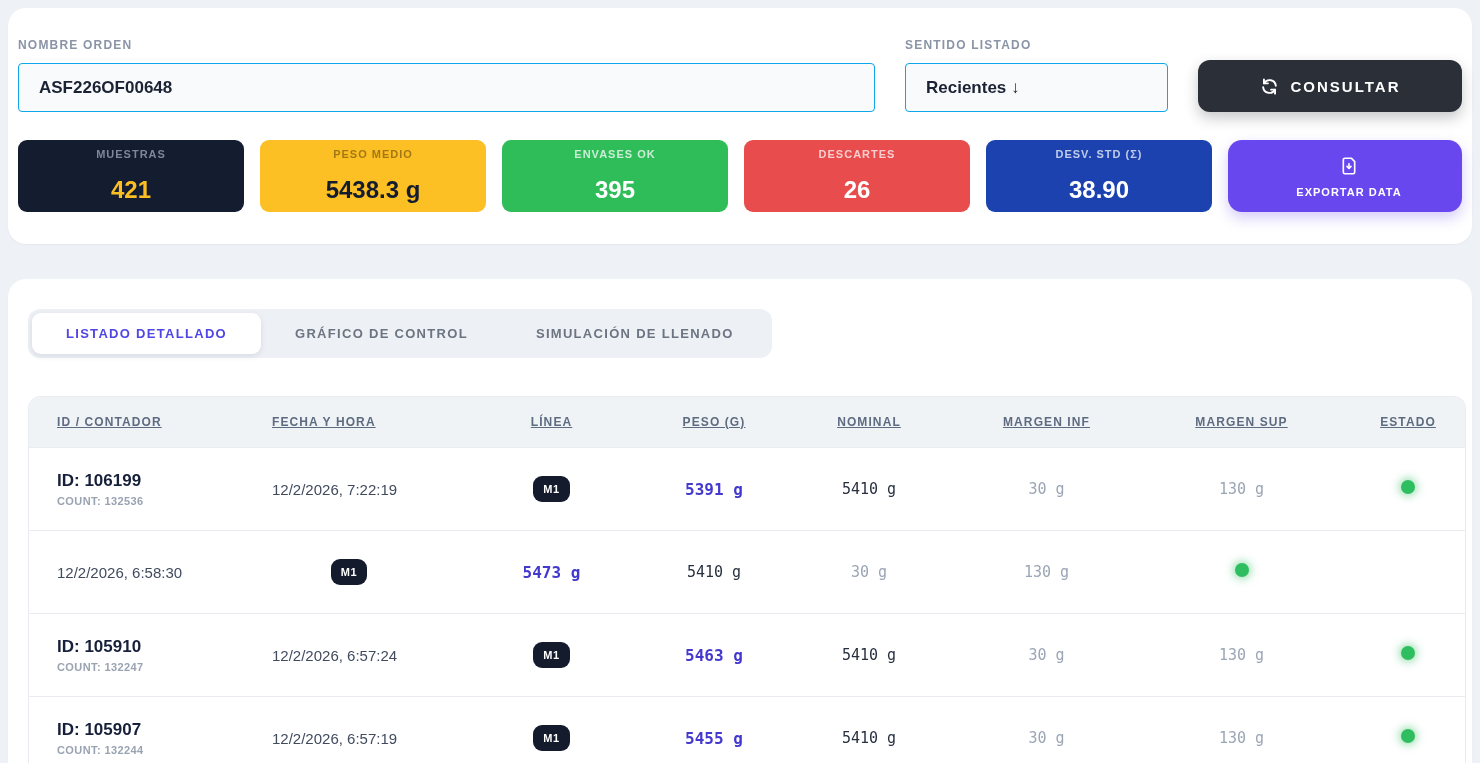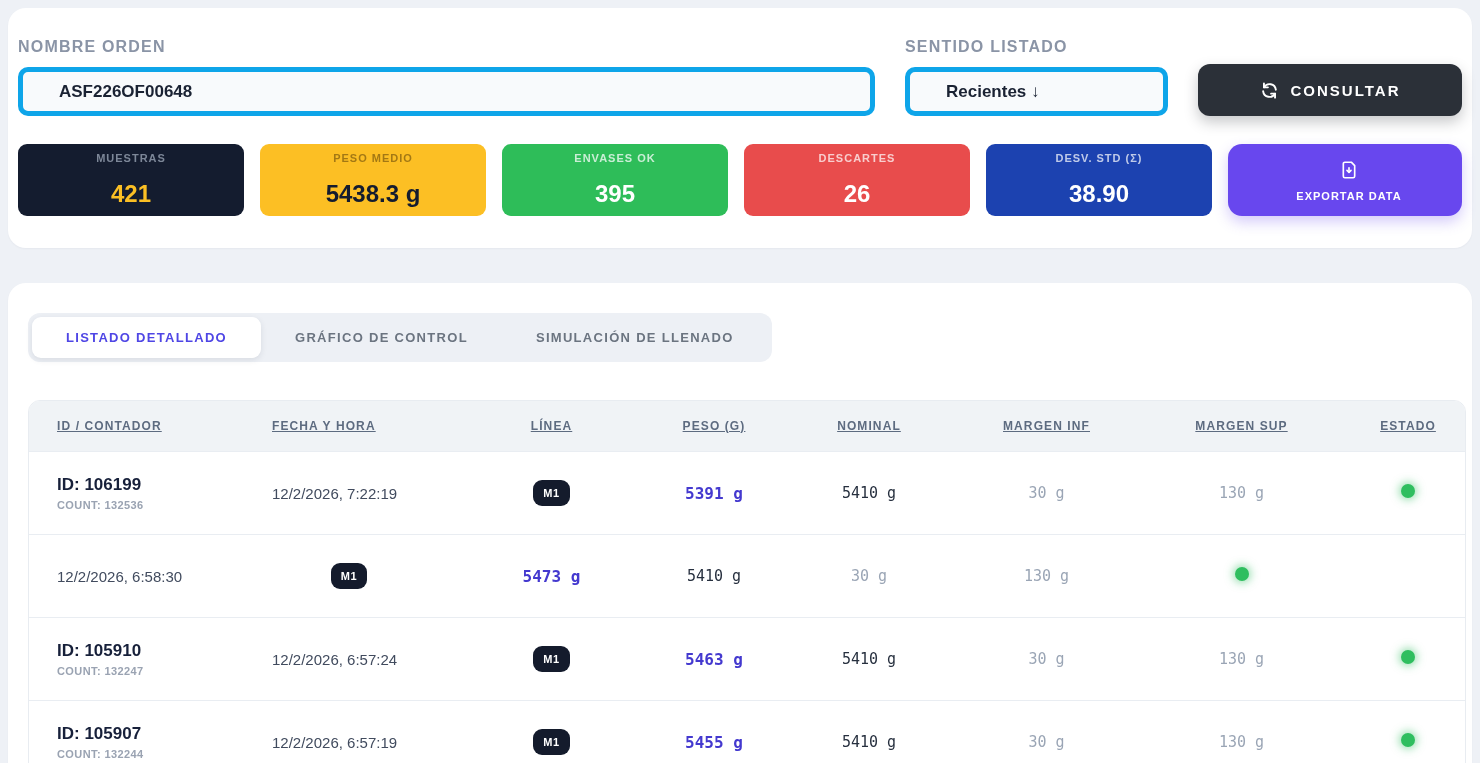--- a/index.html
+++ b/index.html
@@ -16,31 +16,31 @@
     box-shadow: 0 1px 2px rgba(20,30,60,.04);
   }
   .panel-top { margin-top: 8px; padding: 30px 10px 32px; }
   .panel-bottom { margin-top: 35px; padding: 30px 12px 40px; min-height: 520px; }
 
   
   .form-row { display: flex; align-items: flex-end; gap: 30px; }
   .field { display: flex; flex-direction: column; }
   .field-order { flex: 1; }
   .field-label {
-    font-size: 16px; font-weight: 700; letter-spacing: 1.2px;
+    font-size: 12px; font-weight: 700; letter-spacing: 1.2px;
     color: #8a94a6; margin-bottom: 11px; text-transform: uppercase;
   }
   .text-input, .select-box {
     background: #f8fafc;
-    border: 5px solid #0ea5e9;
-    border-radius: 10px;
+    border: 1px solid #0ea5e9;
+    border-radius: 4px;
     height: 49px;
     font-family: "Liberation Sans", sans-serif;
     font-size: 17px; font-weight: 700; color: #1a2233;
-    padding: 0 36px;
+    padding: 0 20px;
     display: flex; align-items: center;
   }
   .text-input { width: 100%; outline: none; }
   .select-box { width: 263px; cursor: pointer; }
   .btn-consult {
     width: 264px; height: 52px;
     background: #2b3038; color: #ffffff;
     border: none; border-radius: 12px;
     font-family: "Liberation Sans", sans-serif;
     font-size: 15px; font-weight: 700; letter-spacing: 2px;

